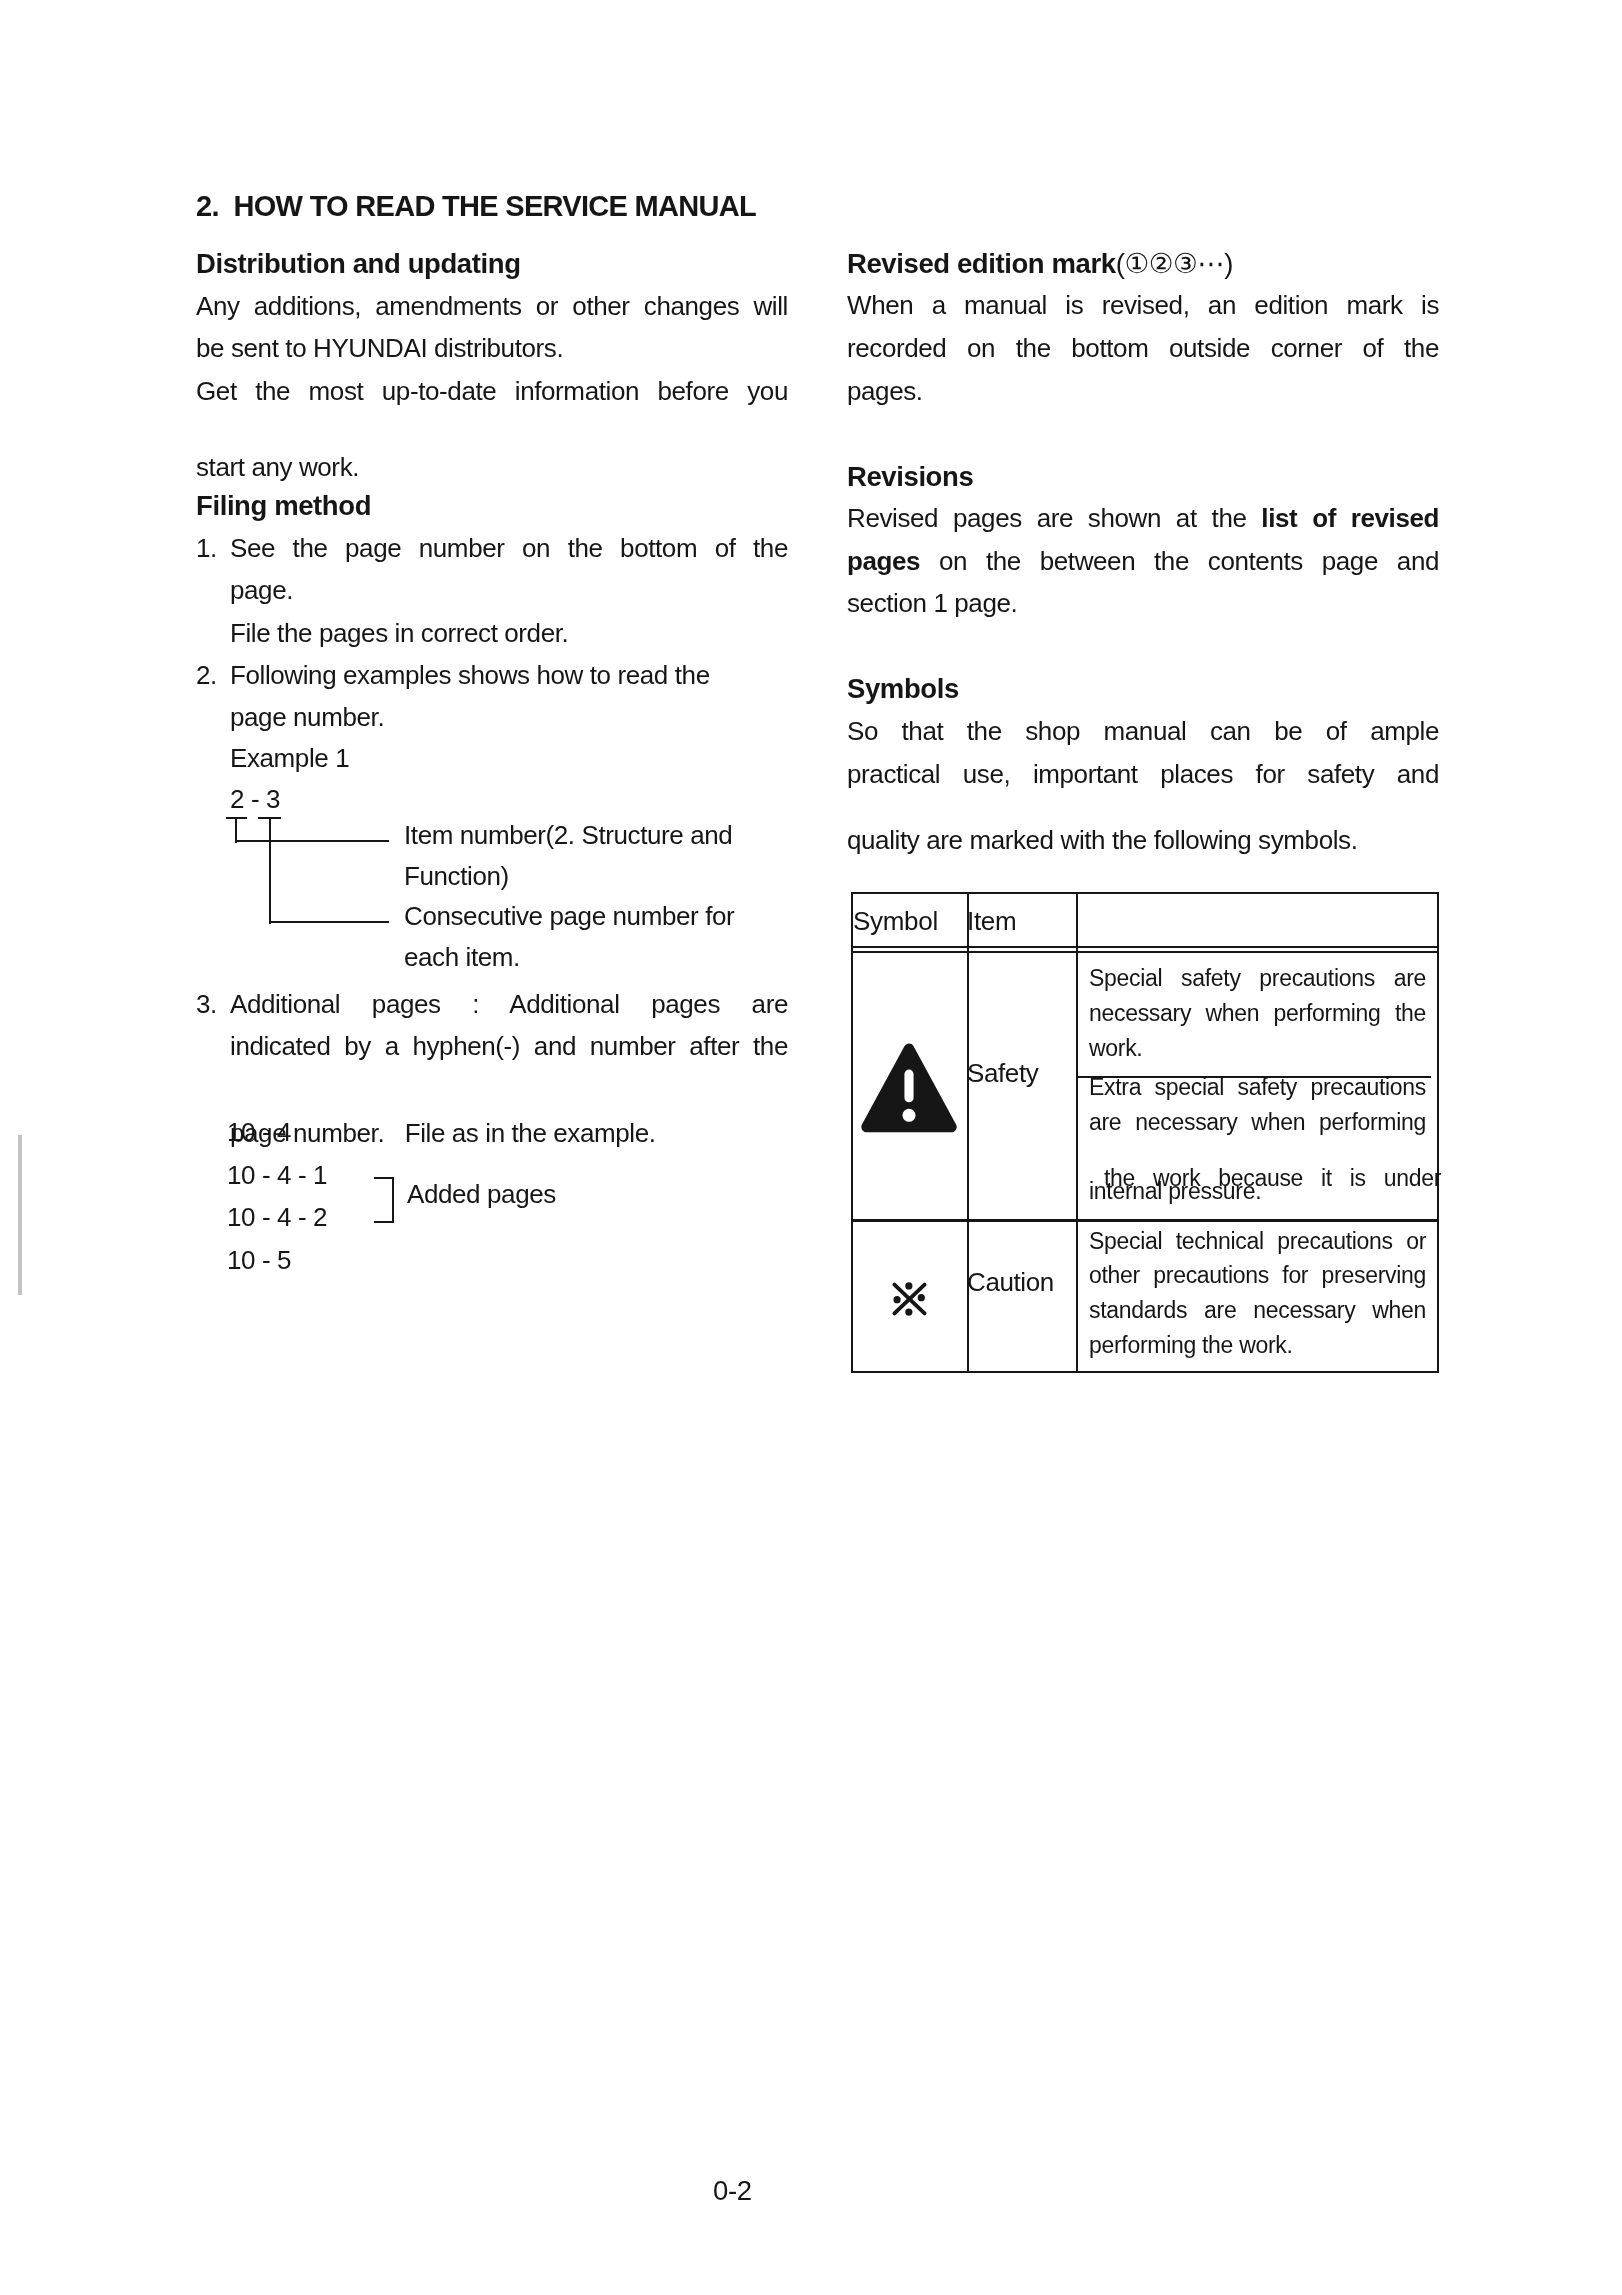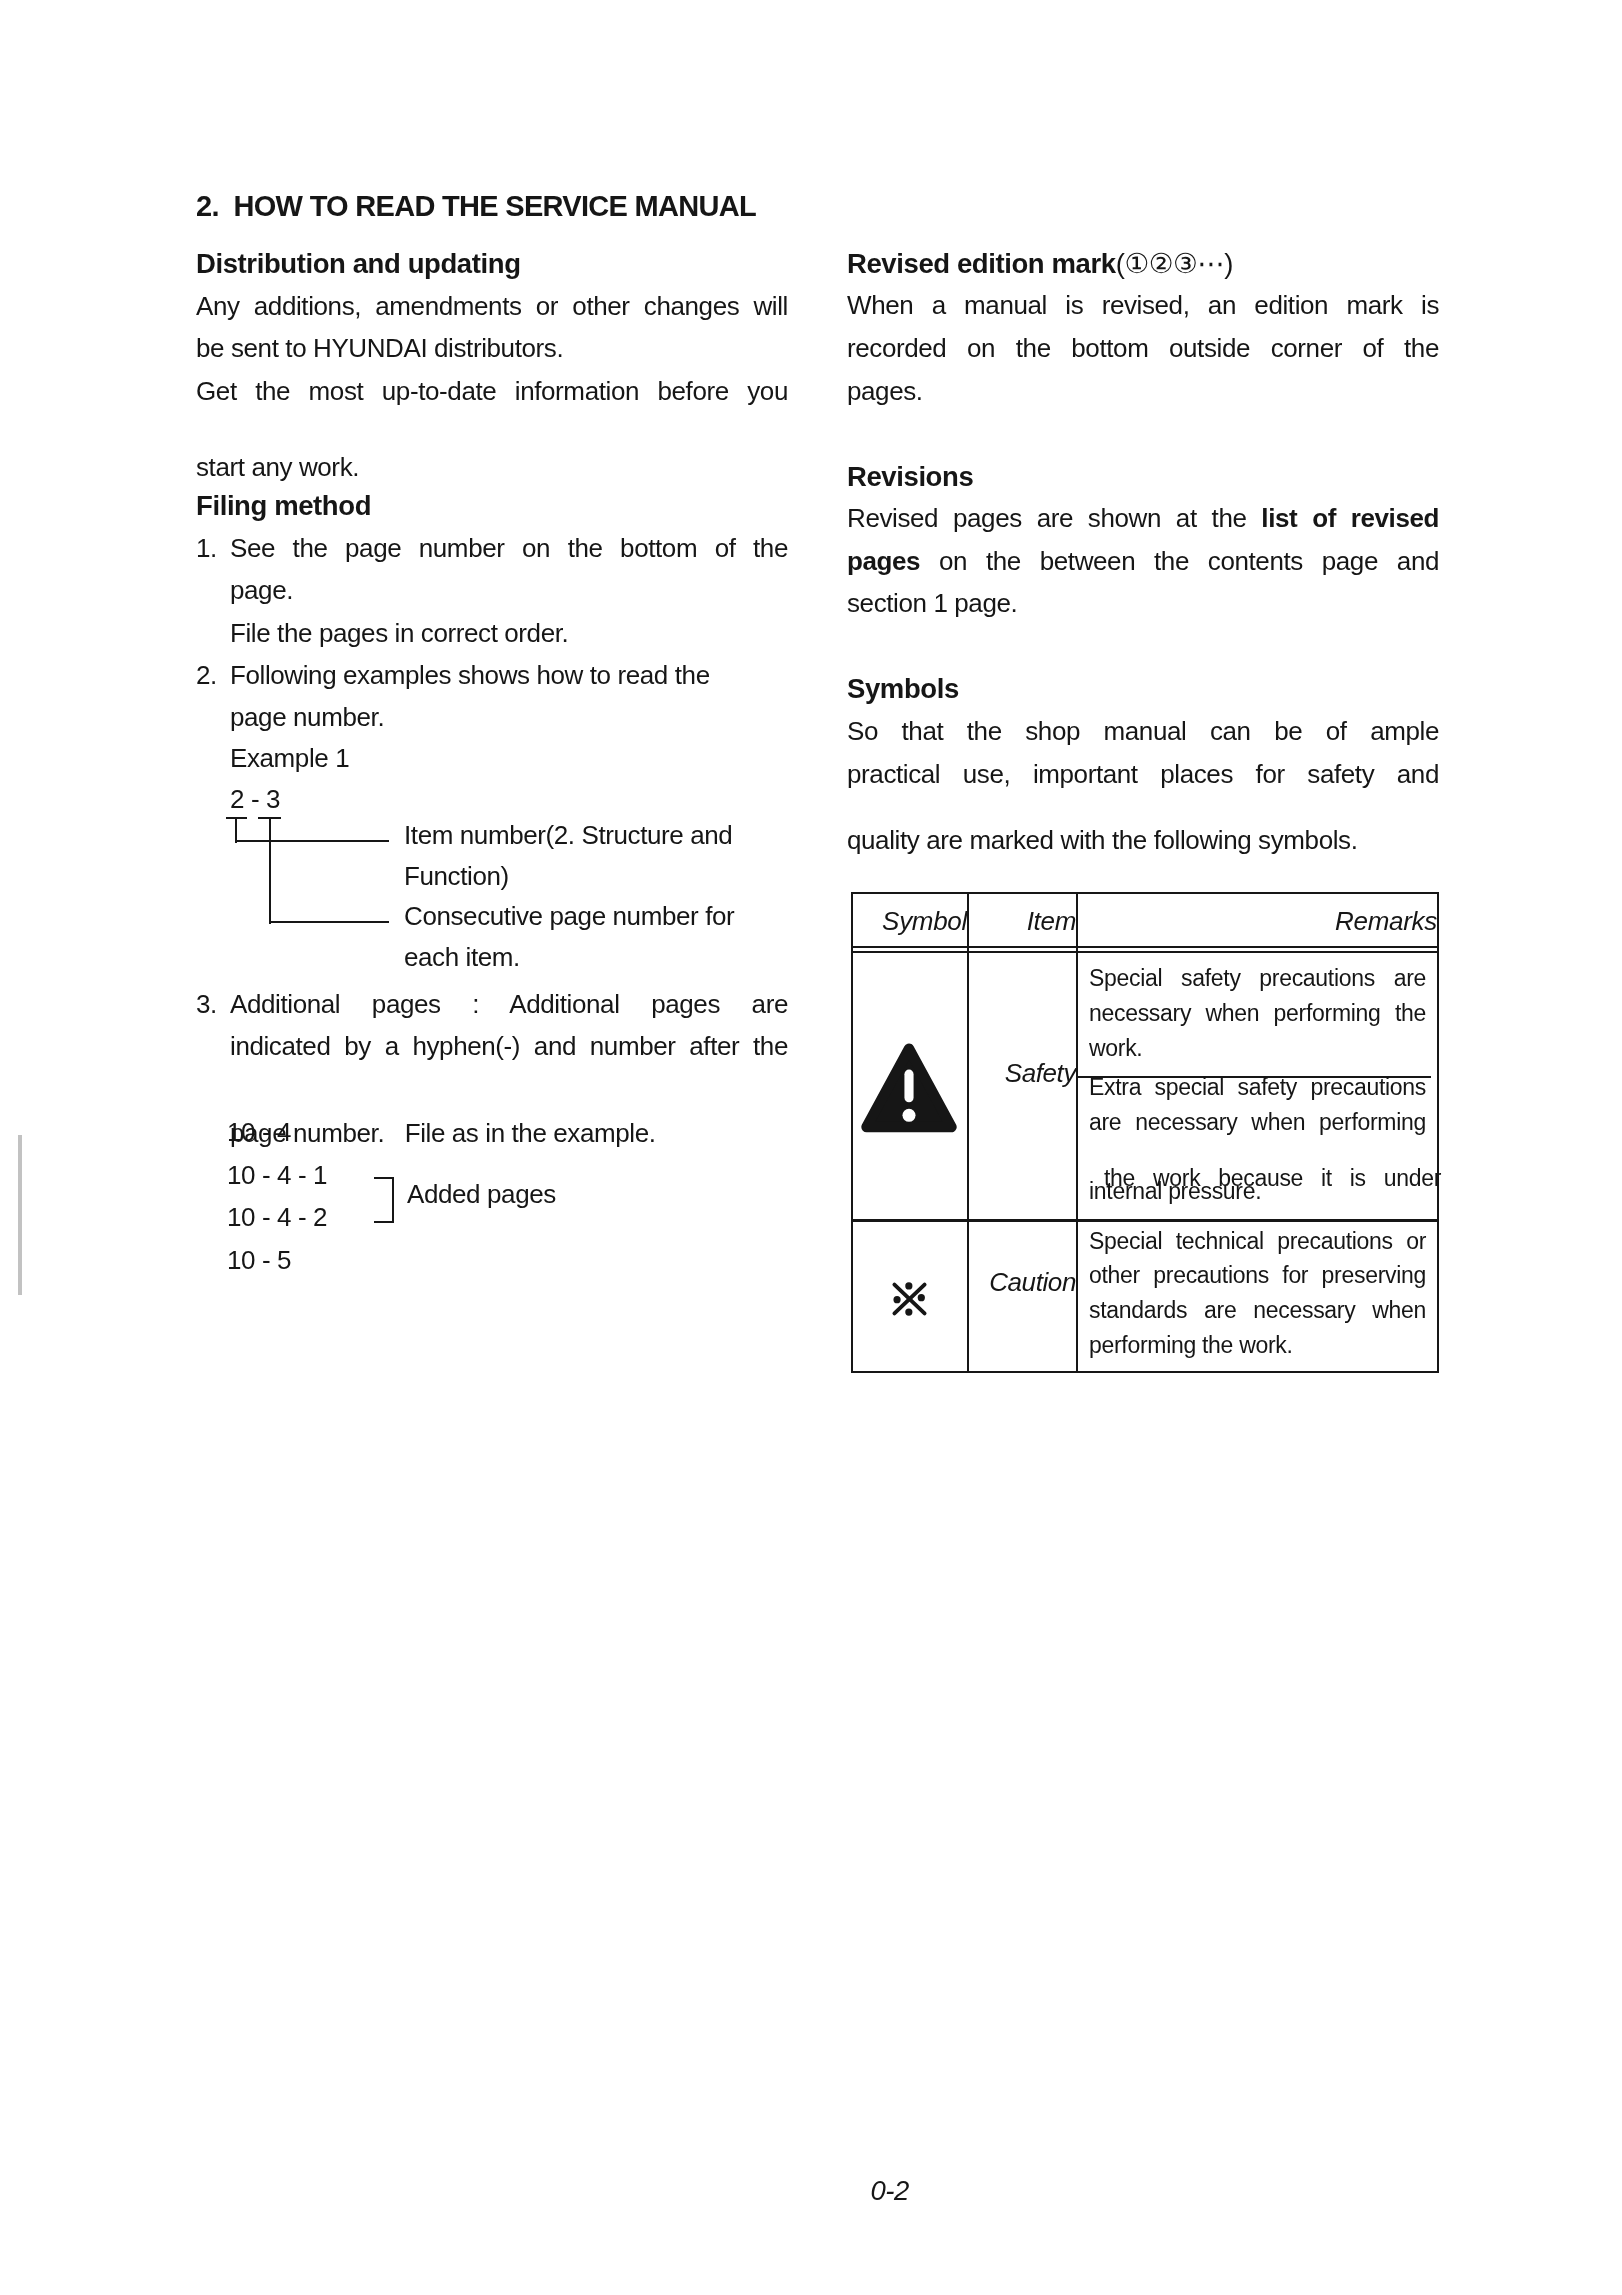--- a/index.html
+++ b/index.html
@@ -10,21 +10,21 @@
   }
   .ln  { position:absolute; font-size:26px; line-height:43px; letter-spacing:-0.4px; white-space:nowrap; }
   .j   { white-space:normal; text-align:justify; text-align-last:justify; }
   .pre { white-space:pre; }
   .b   { font-weight:bold; }
   .hd  { position:absolute; font-size:27.5px; line-height:43px; font-weight:bold; letter-spacing:-0.4px; white-space:nowrap; }
   .ttl { position:absolute; font-size:29px; line-height:43px; font-weight:bold; letter-spacing:-0.7px; white-space:pre; }
   .rm  { position:absolute; font-size:23px; line-height:35px; letter-spacing:-0.3px; white-space:nowrap; }
   .rmj { white-space:normal; text-align:justify; text-align-last:justify; }
   .rule{ position:absolute; background:#161616; }
-  .ctr { text-align:right;font-style:italic; }
+  .ctr { text-align:left; }
   .tablebox { position:absolute; left:851px; top:892px; width:584px; height:477px; border:2.6px solid #161616; }
   .wm { position:absolute; left:222px; top:1073px; z-index:0; }
   .content { position:relative; z-index:2; }
   .artifact { position:absolute; background:#8f8f8f; opacity:.55; }
 </style>
 </head>
 <body>
 
 <div class="page">
 
@@ -101,21 +101,20 @@
 
       <div class="rule" style="left:0; top:52px; width:100%; height:2px;"></div>
       <div class="rule" style="left:0; top:57px; width:100%; height:2px;"></div>
 
       <div class="rule" style="left:225px; top:182px; width:353px; height:2px;"></div>
 
       <div class="rule" style="left:0; top:325px; width:100%; height:3.3px;"></div>
 
       <div class="ln ctr" style="left:0; top:0; width:114px; line-height:54px; letter-spacing:-0.3px;">Symbol</div>
       <div class="ln ctr" style="left:114px; top:0; width:109px; line-height:54px; letter-spacing:-0.3px;">Item</div>
-      <div class="ln ctr" style="left:225px; top:0; width:359px; line-height:54px; letter-spacing:-0.3px;">Remarks</div>
 
       <div style="position:absolute; left:7.2px; top:148px;">
         <svg width="98" height="93" viewBox="0 0 150 142">
           <path d="M75 10 L140 130 L10 130 Z" fill="#161616" stroke="#161616" stroke-width="16" stroke-linejoin="round"></path>
           <rect x="68" y="42" width="14" height="50" rx="7" fill="#ffffff"></rect>
           <circle cx="75" cy="112" r="10" fill="#ffffff"></circle>
         </svg>
       </div>
       <div class="ln ctr" style="left:114px; top:158px; width:109px;">Safety</div>
 

